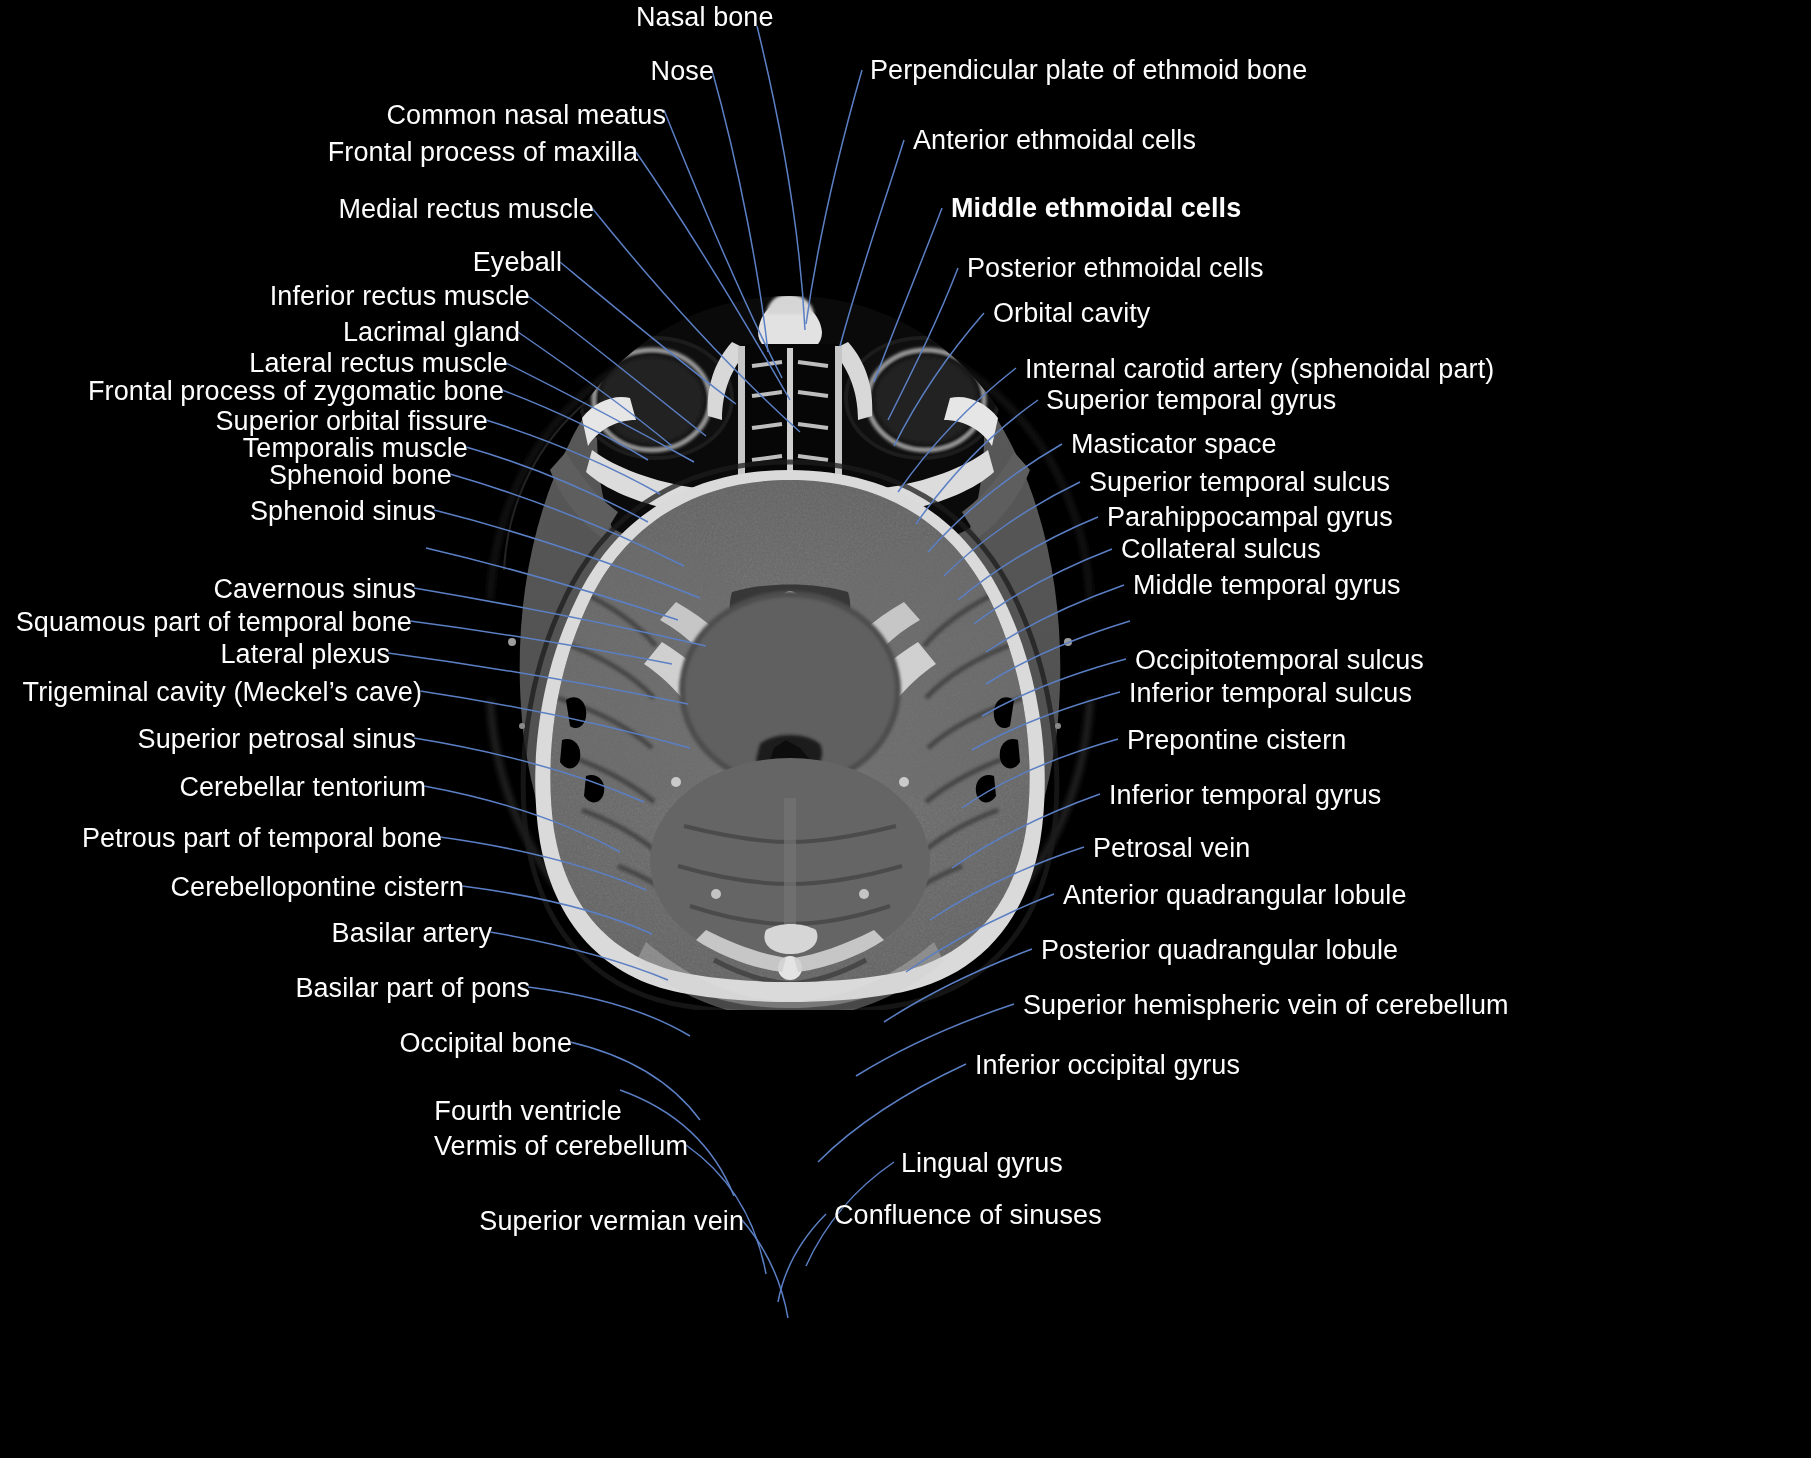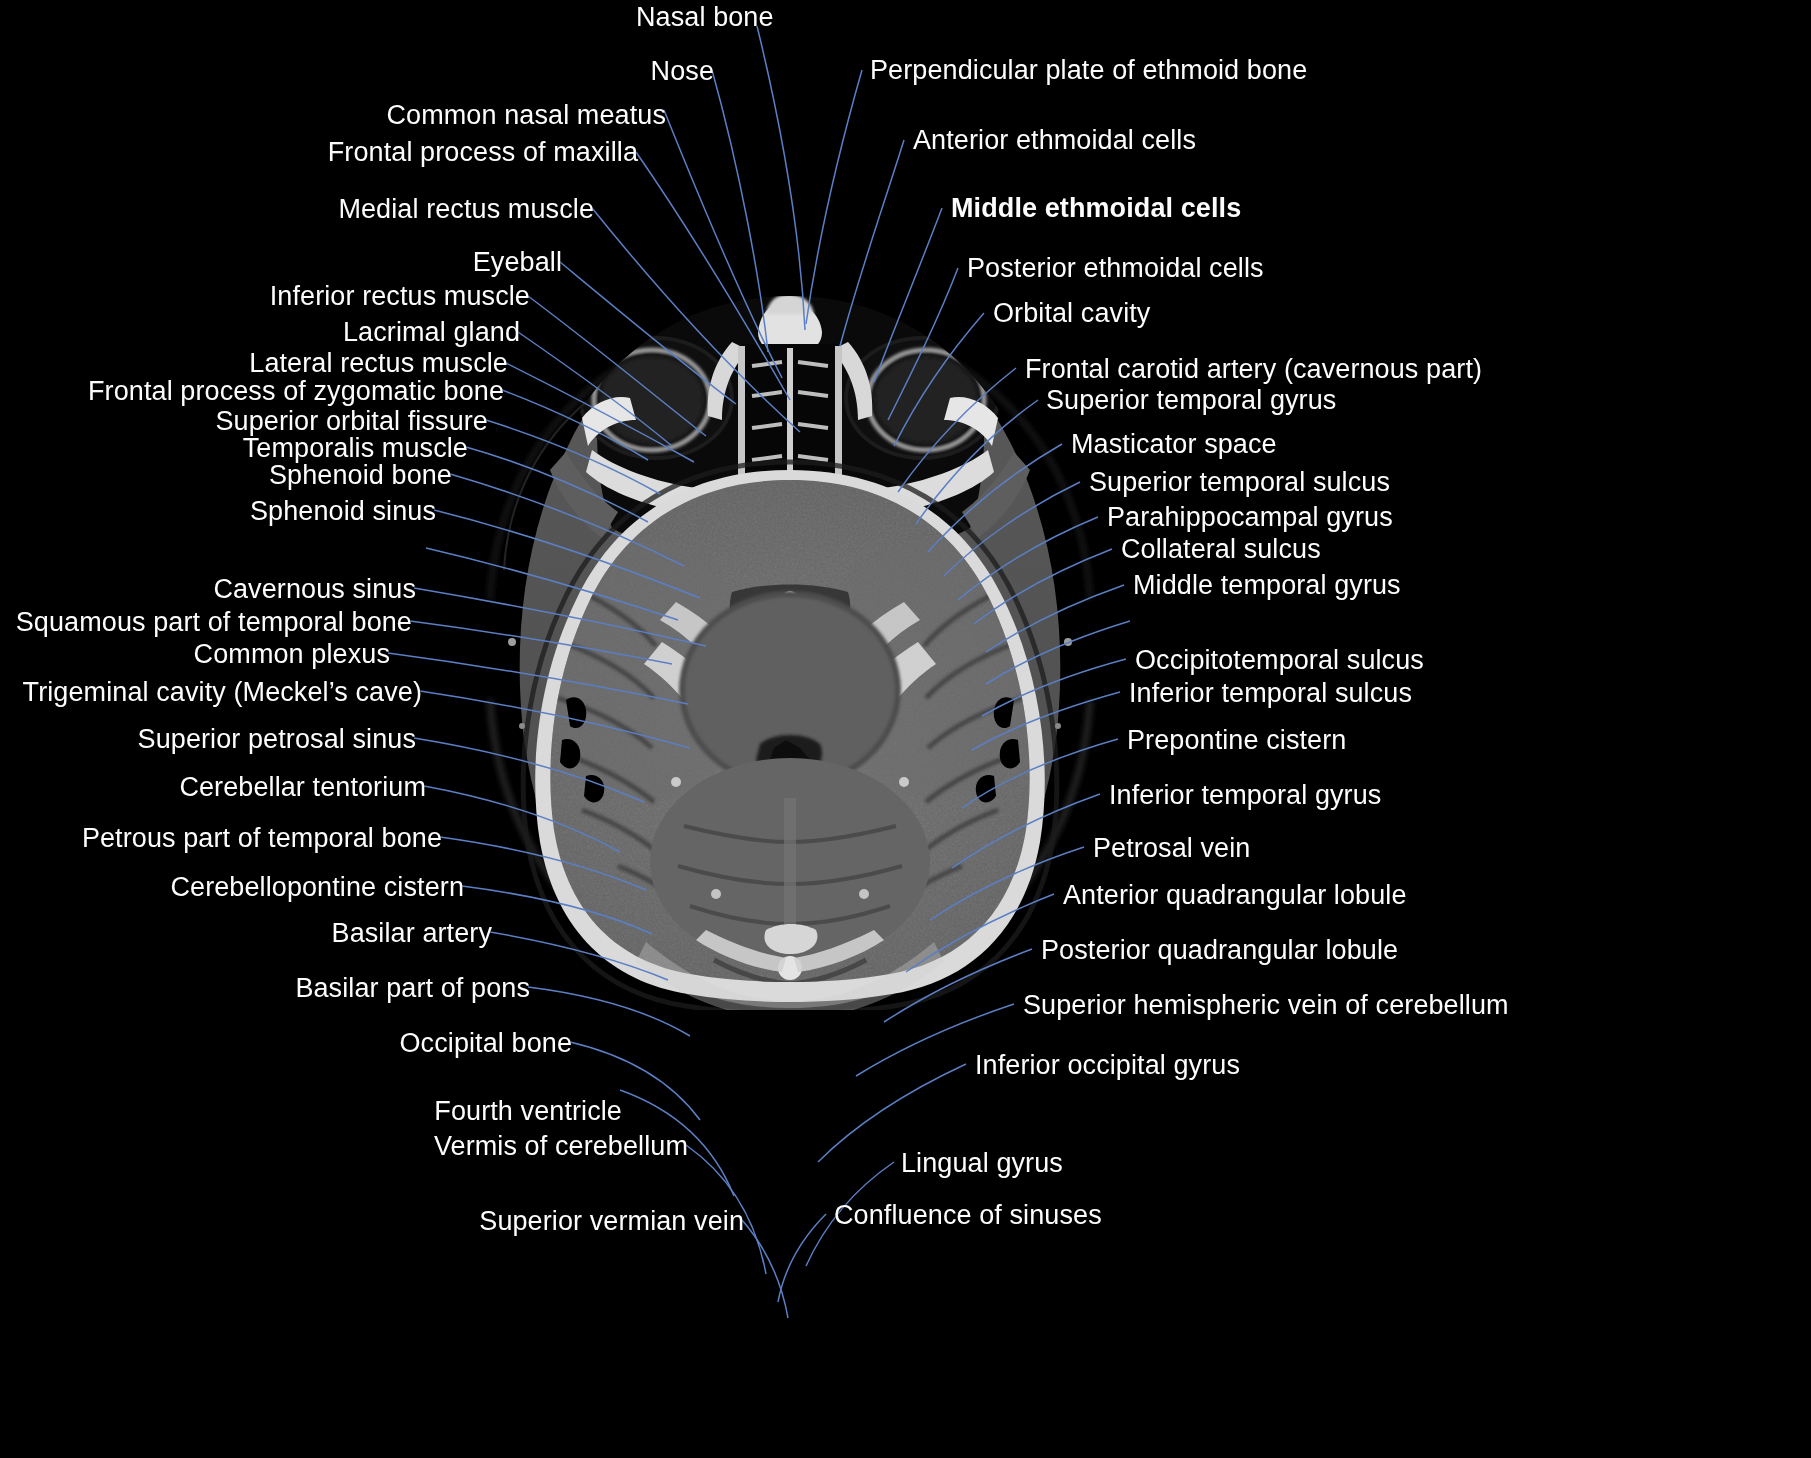--- a/index.html
+++ b/index.html
@@ -368,39 +368,39 @@
   <div class="lbl r" style="left:530px;top:281px;">Inferior rectus muscle</div>
   <div class="lbl r" style="left:520px;top:317px;">Lacrimal gland</div>
   <div class="lbl r" style="left:508px;top:348px;">Lateral rectus muscle</div>
   <div class="lbl r" style="left:504px;top:376px;">Frontal process of zygomatic bone</div>
   <div class="lbl r" style="left:488px;top:406px;">Superior orbital fissure</div>
   <div class="lbl r" style="left:468px;top:433px;">Temporalis muscle</div>
   <div class="lbl r" style="left:452px;top:460px;">Sphenoid bone</div>
   <div class="lbl r" style="left:436px;top:496px;">Sphenoid sinus</div>
   <div class="lbl r" style="left:416px;top:574px;">Cavernous sinus</div>
   <div class="lbl r" style="left:412px;top:607px;">Squamous part of temporal bone</div>
-  <div class="lbl r" style="left:390px;top:639px;">Common plexus</div>
+  <div class="lbl r" style="left:390px;top:639px;">Lateral plexus</div>
   <div class="lbl r" style="left:422px;top:677px;">Trigeminal cavity (Meckel’s cave)</div>
   <div class="lbl r" style="left:416px;top:724px;">Superior petrosal sinus</div>
   <div class="lbl r" style="left:426px;top:772px;">Cerebellar tentorium</div>
   <div class="lbl r" style="left:442px;top:823px;">Petrous part of temporal bone</div>
   <div class="lbl r" style="left:464px;top:872px;">Cerebellopontine cistern</div>
   <div class="lbl r" style="left:492px;top:918px;">Basilar artery</div>
   <div class="lbl r" style="left:530px;top:973px;">Basilar part of pons</div>
   <div class="lbl r" style="left:572px;top:1028px;">Occipital bone</div>
   <div class="lbl r" style="left:622px;top:1096px;">Fourth ventricle</div>
   <div class="lbl r" style="left:688px;top:1131px;">Vermis of cerebellum</div>
   <div class="lbl r" style="left:744px;top:1206px;">Superior vermian vein</div>
 
   <div class="lbl" style="left:870px;top:55px;">Perpendicular plate of ethmoid bone</div>
   <div class="lbl" style="left:913px;top:125px;">Anterior ethmoidal cells</div>
   <div class="lbl" style="left:951px;top:193px;font-weight:bold;">Middle ethmoidal cells</div>
   <div class="lbl" style="left:967px;top:253px;">Posterior ethmoidal cells</div>
   <div class="lbl" style="left:993px;top:298px;">Orbital cavity</div>
-  <div class="lbl" style="left:1025px;top:354px;">Frontal carotid artery (cavernous part)</div>
+  <div class="lbl" style="left:1025px;top:354px;">Internal carotid artery (sphenoidal part)</div>
   <div class="lbl" style="left:1046px;top:385px;">Superior temporal gyrus</div>
   <div class="lbl" style="left:1071px;top:429px;">Masticator space</div>
   <div class="lbl" style="left:1089px;top:467px;">Superior temporal sulcus</div>
   <div class="lbl" style="left:1107px;top:502px;">Parahippocampal gyrus</div>
   <div class="lbl" style="left:1121px;top:534px;">Collateral sulcus</div>
   <div class="lbl" style="left:1133px;top:570px;">Middle temporal gyrus</div>
   <div class="lbl" style="left:1135px;top:645px;">Occipitotemporal sulcus</div>
   <div class="lbl" style="left:1129px;top:678px;">Inferior temporal sulcus</div>
   <div class="lbl" style="left:1127px;top:725px;">Prepontine cistern</div>
   <div class="lbl" style="left:1109px;top:780px;">Inferior temporal gyrus</div>

